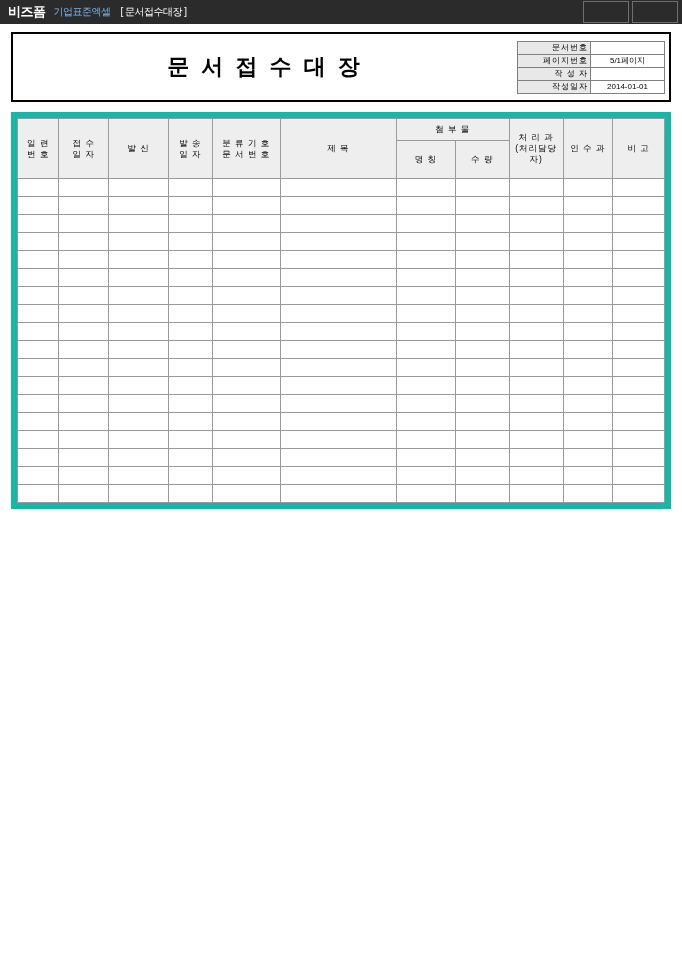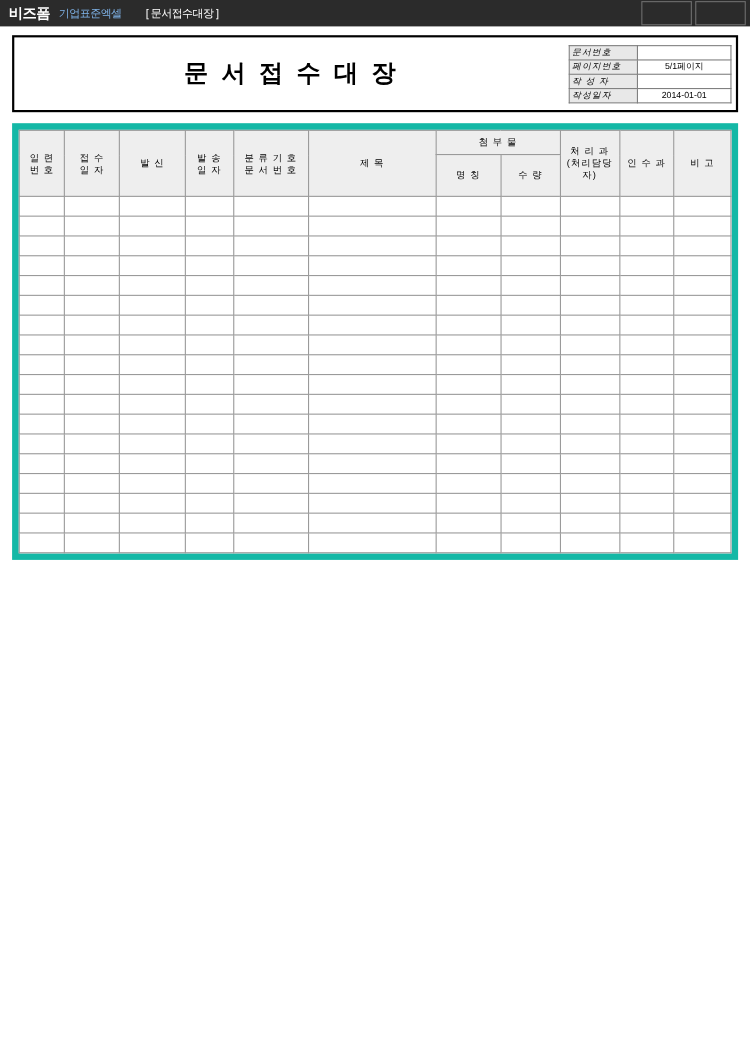--- a/index.html
+++ b/index.html
@@ -27,21 +27,21 @@
   .brand {
     color: #ffffff;
     font-size: 13px;
     font-weight: bold;
     letter-spacing: -0.5px;
     margin-right: 8px;
   }
   .brand-sub {
     color: #7fb3e8;
     font-size: 10px;
-    margin-right: 22px;
+    margin-right: 10px;
     letter-spacing: -0.5px;
   }
   .doc-label {
     color: #ffffff;
     font-size: 10px;
     letter-spacing: -0.5px;
   }
   .topbar-spacer { flex: 1; }
   .top-btn {
     width: 46px;
@@ -95,25 +95,24 @@
     table-layout: fixed;
   }
   .meta-table td {
     border: 1px solid #808080;
     height: 13px;
     font-size: 8px;
     padding: 0 2px;
     box-sizing: border-box;
   }
   .meta-key {
-    width: 62px;
+    width: 73px;
     background: #e8e8e8;
-    text-align: left;
+    text-align: right;
     letter-spacing: 1px;
-    font-style: italic;
   }
   .meta-val {
     background: #ffffff;
     text-align: center;
   }
 
   
   .grid-wrap {
     margin-top: 10px;
     border: 6px solid #14b8a6;

